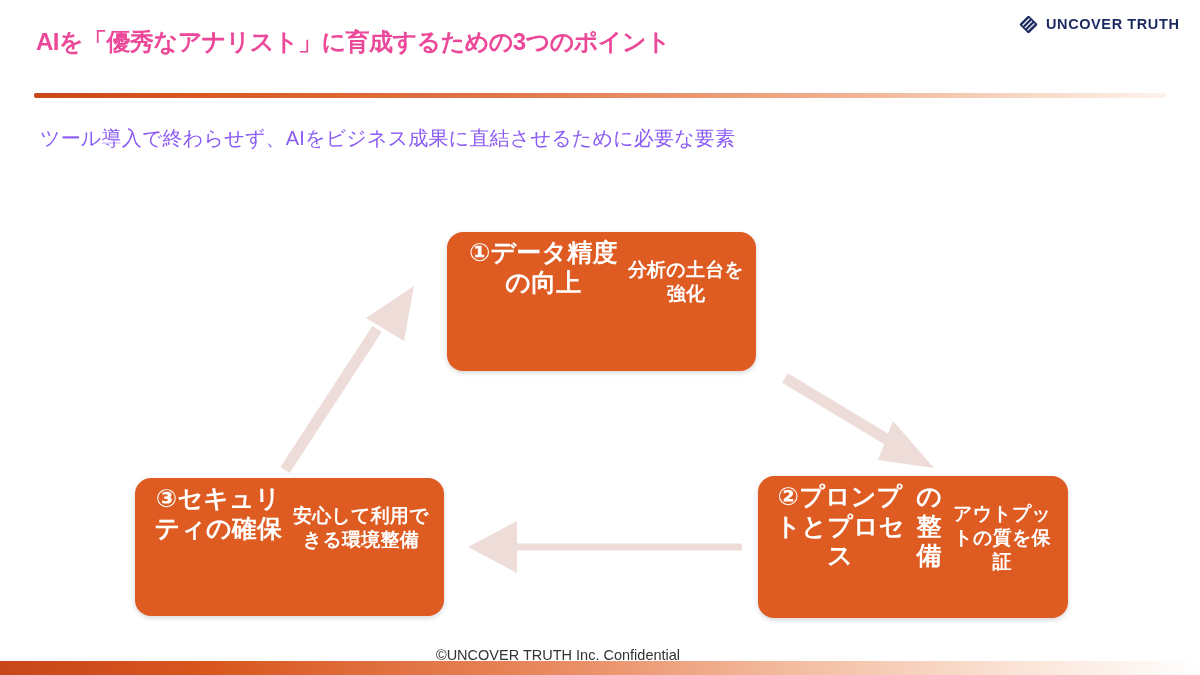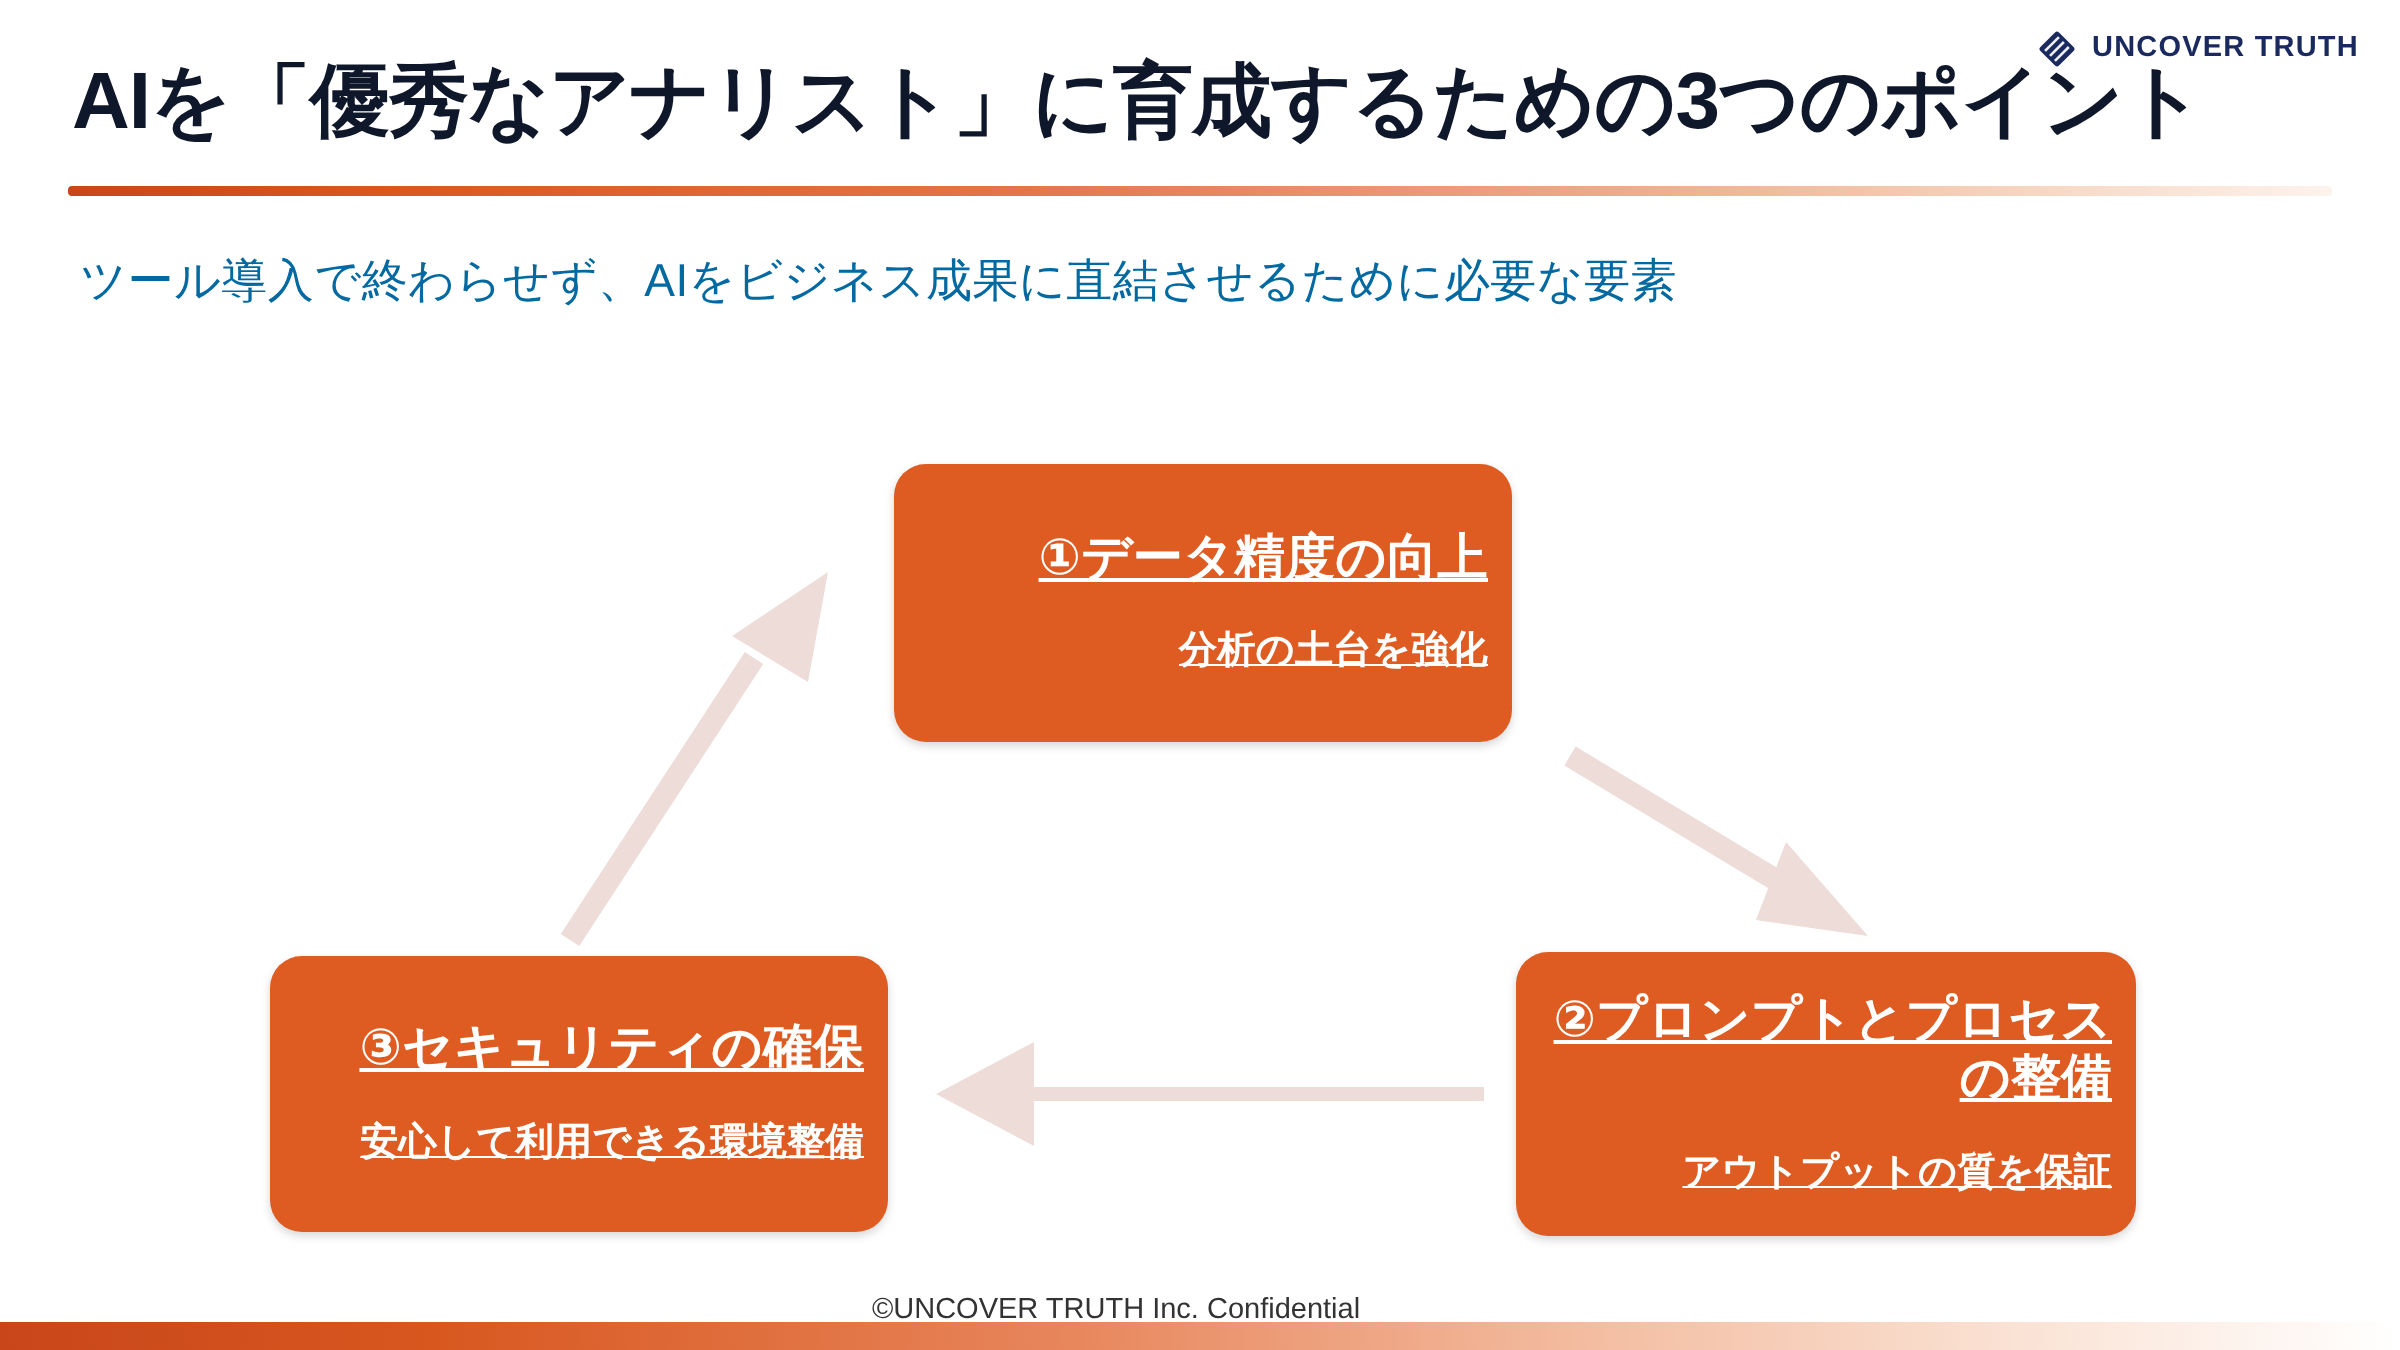--- a/index.html
+++ b/index.html
@@ -41,44 +41,44 @@
     color: #1b2a5e;
     white-space: nowrap;
     line-height: 1;
   }
 
   
   .title {
     position: absolute;
     left: 36px;
     top: 28px;
-    font-size: 40px;
-    font-weight: 700;
-    color: #0f172a;
+    font-size: 24px;
+    font-weight: 700;
+    color: #ec4899;
     letter-spacing: -0.5px;
     line-height: 1.15;
     white-space: nowrap;
   }
   .title-rule {
     position: absolute;
     left: 34px;
     top: 93px;
     width: 1132px;
     height: 5px;
     border-radius: 2px;
     background: linear-gradient(to right, #C8461A 0%, #D9571F 14%, #E2764A 42%, #EFAE8C 70%, #F7D9C6 88%, #FDF3ED 100%);
   }
 
   
   .subtitle {
     position: absolute;
     left: 40px;
     top: 125px;
-    font-size: 23px;
-    color: #0369a1;
+    font-size: 20px;
+    color: #8b5cf6;
     letter-spacing: 0.2px;
     white-space: nowrap;
   }
 
   
   .diagram {
     position: absolute;
     left: 0;
     top: 0;
     width: 1200px;
@@ -92,28 +92,26 @@
     height: 675px;
     pointer-events: none;
   }
 
   .node {
     position: absolute;
     background: #DE5B22;
     border-radius: 16px;
     box-shadow: 0 2px 5px rgba(0,0,0,0.16);
     display: flex;
-    flex-direction: column;
-    align-items: flex-end;
+    align-items: flex-start;
     justify-content: center;
     text-align: center;
     color: #ffffff;
     padding: 6px 12px;
     box-sizing: border-box;
-    text-decoration: underline;
   }
   .node-title {
     font-size: 25px;
     font-weight: 700;
     line-height: 1.18;
     letter-spacing: 0.2px;
   }
   .node-sub {
     font-size: 19px;
     font-weight: 700;

